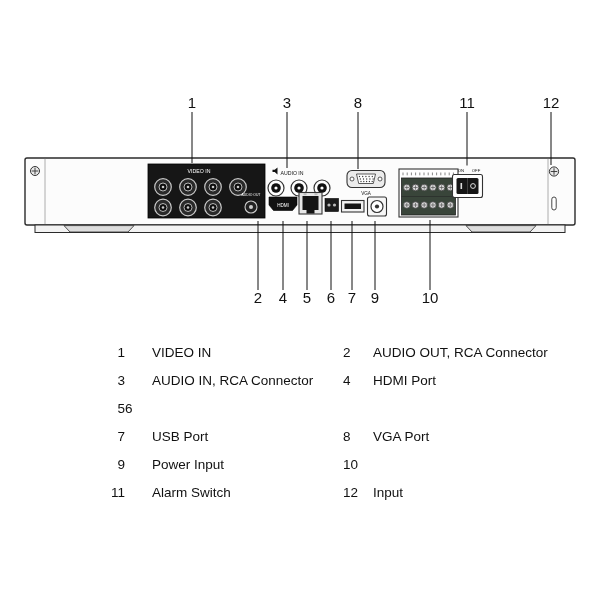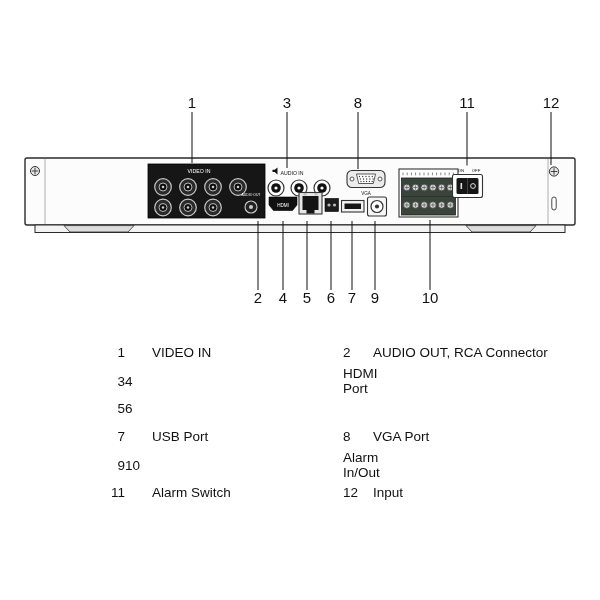--- a/index.html
+++ b/index.html
@@ -315,37 +315,38 @@
 
 <div class="legend">
   <div class="legend-row">
     <span class="num-l">1</span>
     <span class="label-l">VIDEO IN</span>
     <span class="num-r">2</span>
     <span class="label-r">AUDIO OUT, RCA Connector</span>
   </div>
   <div class="legend-row">
     <span class="num-l">3</span>
+    <span class="label-l">AUDIO IN, RCA Connector</span>
     <span class="num-r">4</span>
     <span class="label-r">HDMI Port</span>
   </div>
   <div class="legend-row">
     <span class="num-l">5</span>
     <span class="num-r">6</span>
   </div>
   <div class="legend-row">
     <span class="num-l">7</span>
     <span class="label-l">USB Port</span>
     <span class="num-r">8</span>
     <span class="label-r">VGA Port</span>
   </div>
   <div class="legend-row">
     <span class="num-l">9</span>
+    <span class="label-l">Power Input</span>
     <span class="num-r">10</span>
-    <span class="label-r">Alarm In/Out</span>
   </div>
   <div class="legend-row">
     <span class="num-l">11</span>
     <span class="label-l">Alarm Switch</span>
     <span class="num-r">12</span>
     <span class="label-r">Input</span>
   </div>
 </div>
 
 </body></html>

